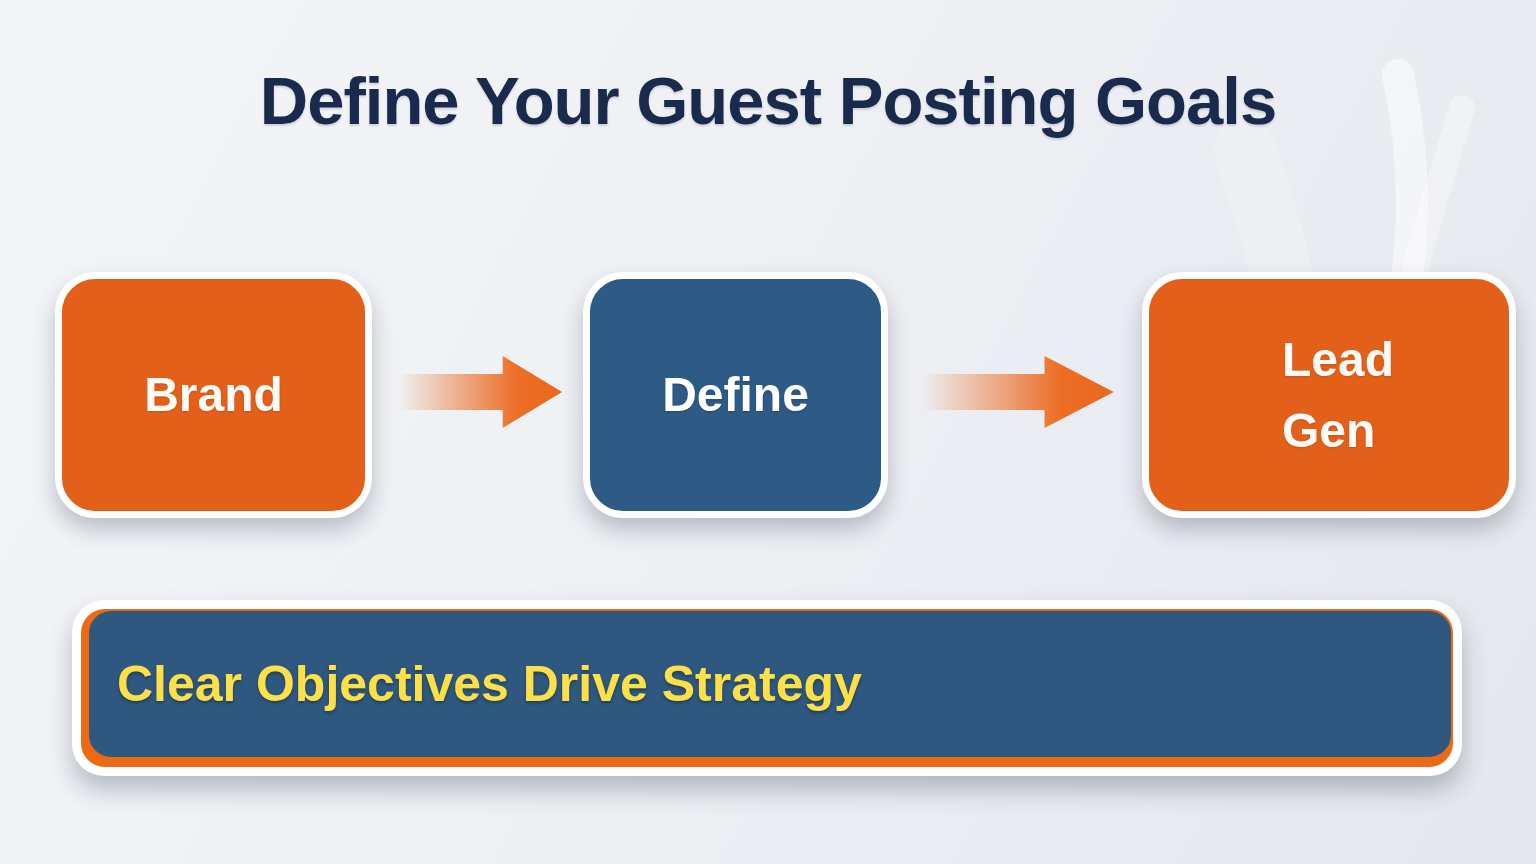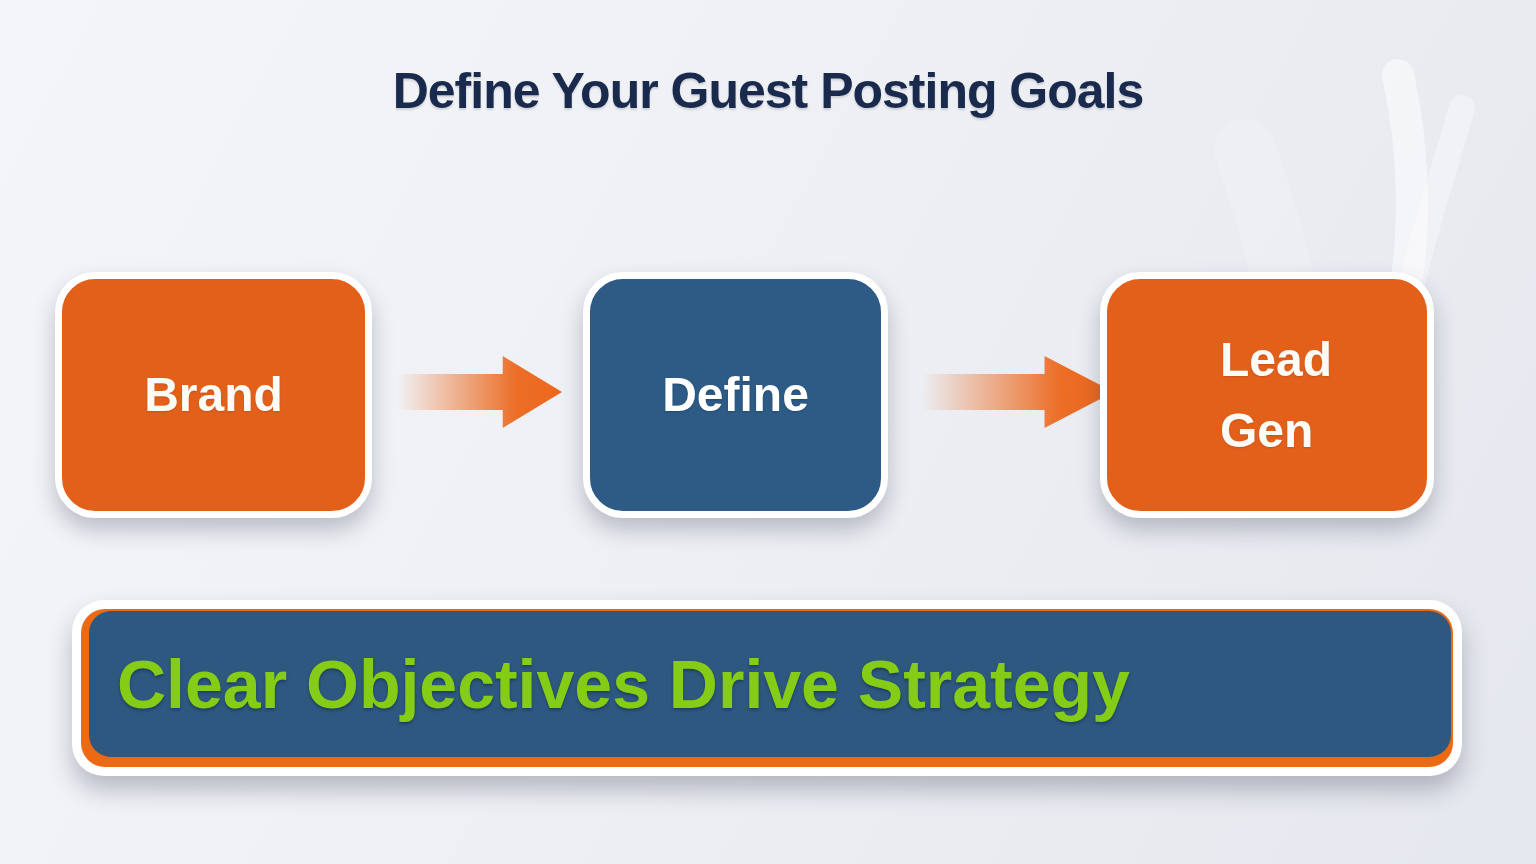--- a/index.html
+++ b/index.html
@@ -20,21 +20,21 @@
     inset: 0;
     pointer-events: none;
   }
   .title {
     position: absolute;
     top: 62px;
     left: 0;
     width: 100%;
     margin: 0;
     text-align: center;
-    font-size: 50px;
+    font-size: 67px;
     font-weight: 800;
     letter-spacing: -1px;
     color: #1a2a4d;
     text-shadow: 0 2px 2px rgba(20,30,60,0.15);
   }
   .flow-box {
     position: absolute;
     top: 272px;
     height: 246px;
     border: 7px solid #ffffff;
@@ -52,21 +52,21 @@
     font-size: 48px;
     font-weight: 600;
     line-height: 1.48;
     color: #fdfbf6;
     text-shadow: 0 1px 2px rgba(60,30,0,0.18);
   }
   .flow-box.blue .box-label { color: #ffffff; text-shadow: 0 1px 2px rgba(0,20,40,0.25); }
   .box-label .line { display: block; }
   .box-brand   { left: 55px;   width: 317px; }
   .box-traffic { left: 583px;  width: 305px; }
-  .box-lead    { left: 1100px; width: 334px; padding-left: 18px; }
+  .box-lead    { left: 1142px; width: 374px; padding-left: 18px; }
   .flow-arrow {
     position: absolute;
     top: 352px;
     height: 80px;
   }
   .arrow-1 { left: 396px; width: 168px; }
   .arrow-2 { left: 920px; width: 196px; }
   .banner {
     position: absolute;
     left: 72px;
@@ -90,23 +90,23 @@
     right: 11px;
     bottom: 19px;
     background: #2e587f;
     border-radius: 22px;
     display: flex;
     align-items: center;
     padding-left: 28px;
     box-sizing: border-box;
   }
   .banner-label {
-    font-size: 68px;
+    font-size: 50px;
     font-weight: 600;
-    color: #84cc16;
+    color: #fde047;
     text-shadow: 0 2px 3px rgba(0,15,35,0.35);
     white-space: nowrap;
   }
 </style>
 </head>
 <body>
 
 <div class="stage">
 
   <svg class="bg-decor" width="1536" height="864" viewBox="0 0 1536 864" aria-hidden="true">

